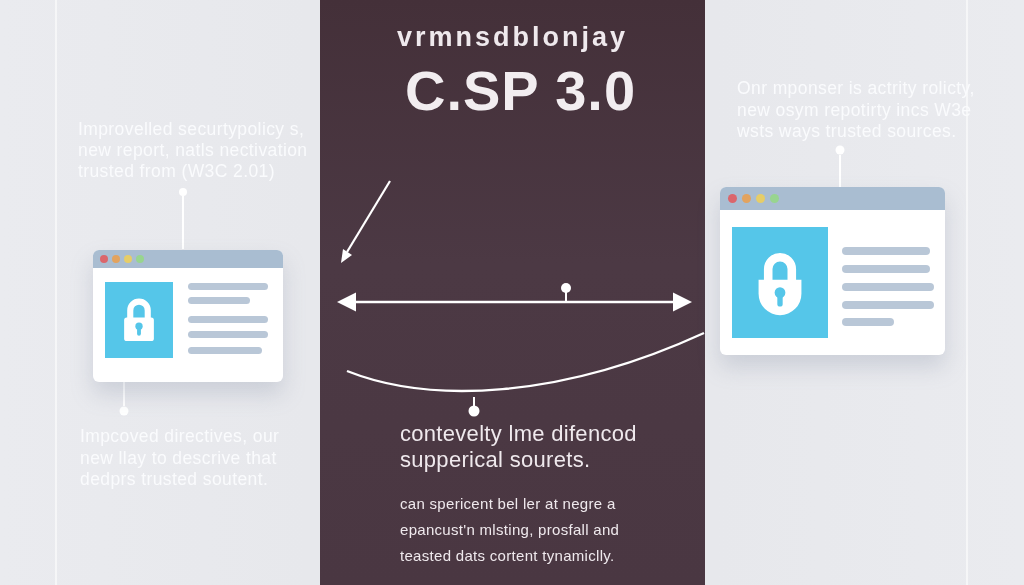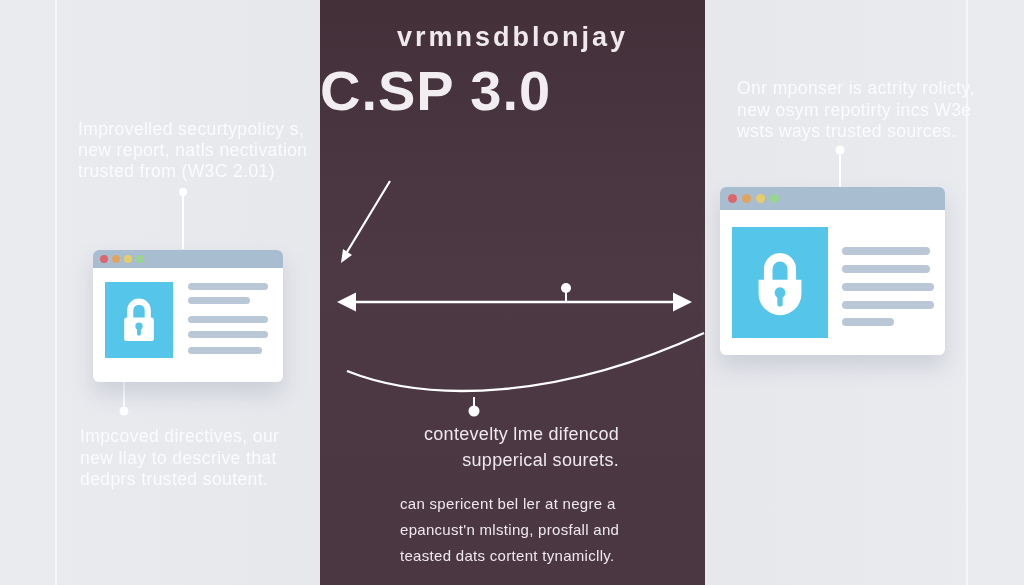--- a/index.html
+++ b/index.html
@@ -16,25 +16,25 @@
   .edge-line{position:absolute;top:0;bottom:0;width:2px;background:rgba(255,255,255,.55);}
   .edge-left{left:55px;} .edge-right{left:966px;}
 
   
   .panel{position:absolute;left:320px;top:0;width:385px;height:585px;
     background:linear-gradient(180deg,#443039 0%,#4c3944 45%,#4a3742 100%);}
 
   .txt{position:absolute;white-space:pre-line;z-index:10;}
   .center-sub{left:320px;top:22px;width:385px;text-align:center;color:var(--panel-text);
     font-size:27px;font-weight:600;letter-spacing:3px;}
-  .center-title{left:320px;top:58px;width:385px;text-align:left;color:#f2edf0;
+  .center-title{left:328px;top:58px;width:385px;text-align:center;color:#f2edf0;
     font-size:56px;font-weight:800;letter-spacing:1px;}
   .center-intro{left:393px;top:120px;color:var(--panel-text);font-size:16.5px;line-height:23px;letter-spacing:.3px;}
   .center-transfer{left:455px;top:240px;color:var(--panel-text);font-size:17.5px;line-height:25px;letter-spacing:.3px;}
-  .center-sources{left:424px;top:421px;color:var(--panel-text);font-size:18px;line-height:26px;letter-spacing:.3px;text-align:right;}
+  .center-sources{left:400px;top:421px;color:var(--panel-text);font-size:22px;line-height:26px;letter-spacing:.3px;}
   .center-outro{left:400px;top:491px;color:var(--panel-text);font-size:15px;line-height:26px;letter-spacing:.3px;}
 
   .left-top{left:78px;top:119px;color:var(--light-text);font-size:17.5px;line-height:21px;letter-spacing:.4px;}
   .left-bottom{left:80px;top:426px;color:var(--light-text);font-size:17.5px;line-height:21.5px;letter-spacing:.4px;}
   .right-top{left:737px;top:78px;color:var(--light-text);font-size:17.5px;line-height:21.5px;letter-spacing:.4px;}
 
   
   .browser{position:absolute;background:var(--browser-body);border-radius:6px;z-index:6;
     box-shadow:0 12px 22px rgba(130,140,160,.28);overflow:hidden;}
   .bw-left{left:93px;top:250px;width:190px;height:132px;}

